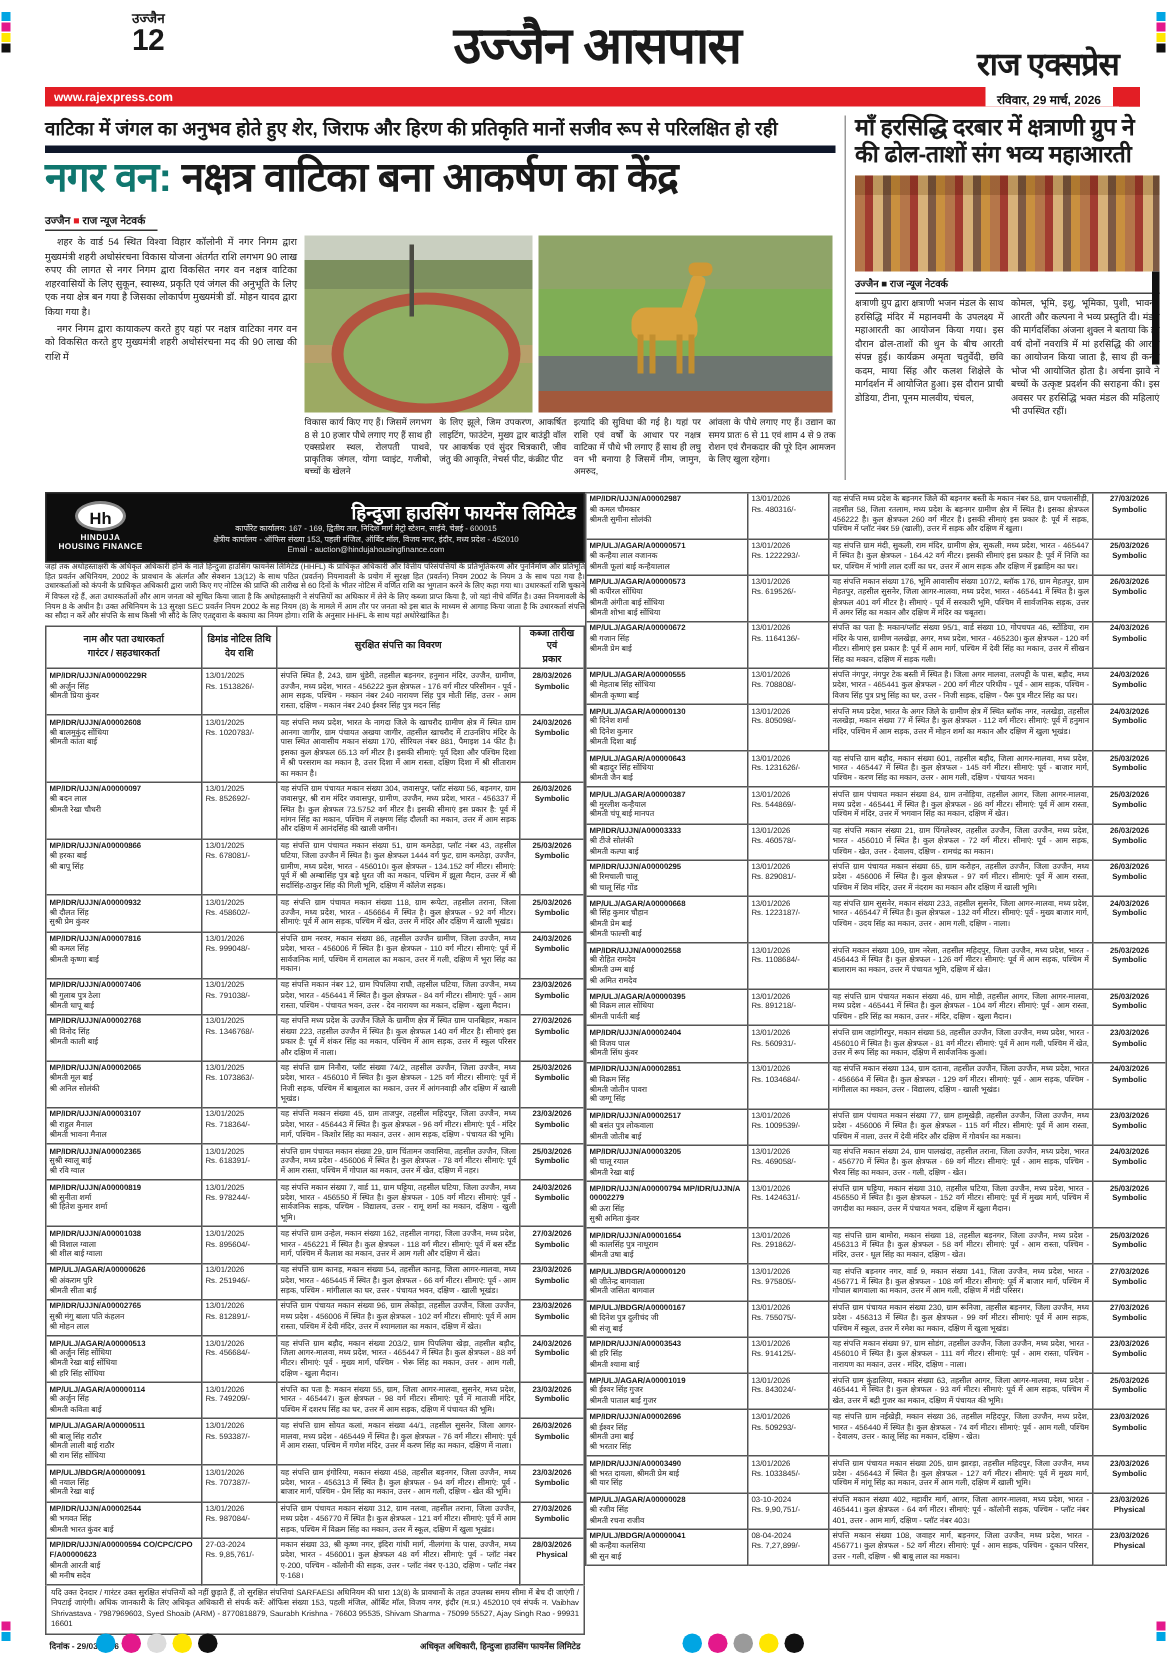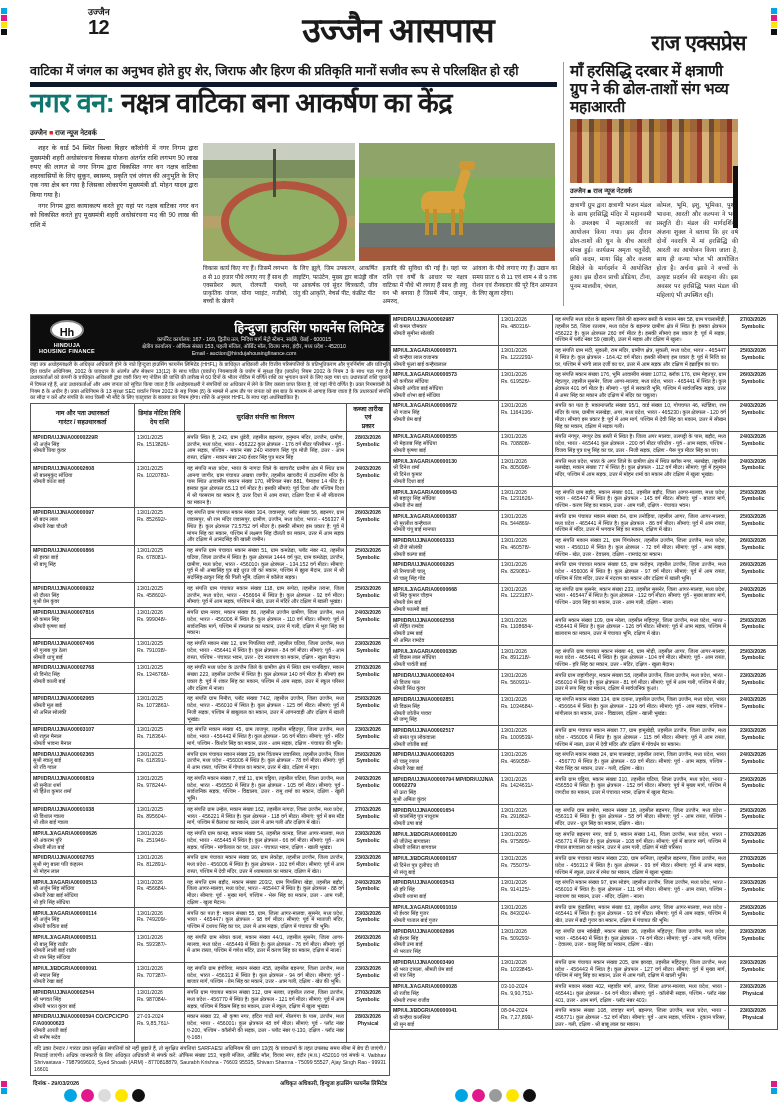--- a/index.html
+++ b/index.html
@@ -46,21 +46,21 @@
   .photo1::after { content:""; position:absolute; left:70px; top:6px; width:3px; height:48px; background:#4a4a42; }
   .photo2 { width:196px; height:118px; position:relative; overflow:hidden;
             background:linear-gradient(180deg,#8fa468 0 30%,#7fae55 30% 68%,#6d7570 68% 88%,#a2593c 88% 100%); }
   .deer-body { position:absolute; left:62px; top:48px; width:44px; height:22px; background:#d8a13c; border-radius:10px 12px 6px 8px; }
   .deer-neck { position:absolute; left:98px; top:26px; width:10px; height:30px; background:#d8a13c; transform:rotate(18deg); border-radius:4px; }
   .deer-head { position:absolute; left:100px; top:18px; width:16px; height:9px; background:#cf9834; border-radius:4px; }
   .deer-leg { position:absolute; width:4px; height:26px; background:#c28f2f; top:66px; }
   .caption-cols { display:flex; gap:5px; margin-top:3px; }
   .caption-cols div { flex:1; font-size:5.9px; line-height:1.4; text-align:justify; }
 
-  .side { width:175px; border-left:1px solid #999; padding-left:6px; position:relative; }
+  .side { width:210px; border-left:1px solid #999; padding-left:6px; position:relative; }
   .side-headline { font-size:15.5px; font-weight:bold; line-height:1.15; margin-bottom:4px; letter-spacing:-0.3px; }
   .side-photo { width:100%; height:64px; margin-bottom:3px;
       background:repeating-linear-gradient(90deg,#b5764a 0 7px,#a23c30 7px 12px,#d8b279 12px 19px,#7d5a44 19px 24px,#c9903f 24px 30px),
                  linear-gradient(180deg,#ded6c2 0 20%,transparent 20%); background-blend-mode:multiply; }
   .side-body { display:flex; gap:5px; }
   .side-col { flex:1; font-size:6.2px; line-height:1.45; text-align:justify; }
   .side-byline { font-size:6.5px; font-weight:bold; border-bottom:1px solid #444; display:block; padding-bottom:2px; margin-bottom:3px; }
   .edge-bar { position:absolute; right:0; top:104px; width:5px; height:62px; background:#111; }
 
   
@@ -120,20 +120,26 @@
       <span style="background:#00a5e3"></span>
   </div>
 
   <div class="masthead">
     <div class="mh-left">
       <div class="ed">उज्जैन</div>
       <div class="pg">12</div>
     </div>
     <div class="mh-title">उज्जैन आसपास</div>
     <div class="mh-brand">राज एक्सप्रेस</div>
+  </div>
+  <div class="redbar">
+    <div class="site">www.rajexpress.com</div>
+    <div class="flex"></div>
+    <div class="datebox">रविवार, 29 मार्च, 2026</div>
+    <div class="tail"></div>
   </div>
 
   <div class="top-zone">
     <div class="lead">
       <div class="kicker">वाटिका में जंगल का अनुभव होते हुए शेर, जिराफ और हिरण की प्रतिकृति मानों सजीव रूप से परिलक्षित हो रही</div>
       <div class="headline"><span class="red">नगर वन:</span><span> नक्षत्र वाटिका बना आकर्षण का केंद्र</span></div>
       <div class="byline"><span>उज्जैन</span> <span class="sq">■</span><span> राज न्यूज नेटवर्क</span></div>
       <div class="lead-body">
         <div class="lead-col1">
           <p>शहर के वार्ड 54 स्थित विश्वा विहार कॉलोनी में नगर निगम द्वारा मुख्यमंत्री शहरी अधोसंरचना विकास योजना अंतर्गत राशि लगभग 90 लाख रुपए की लागत से नगर निगम द्वारा विकसित नगर वन नक्षत्र वाटिका शहरवासियों के लिए सुकून, स्वास्थ्य, प्रकृति एवं जंगल की अनुभूति के लिए एक नया क्षेत्र बन गया है जिसका लोकार्पण मुख्यमंत्री डॉ. मोहन यादव द्वारा किया गया है।</p>

